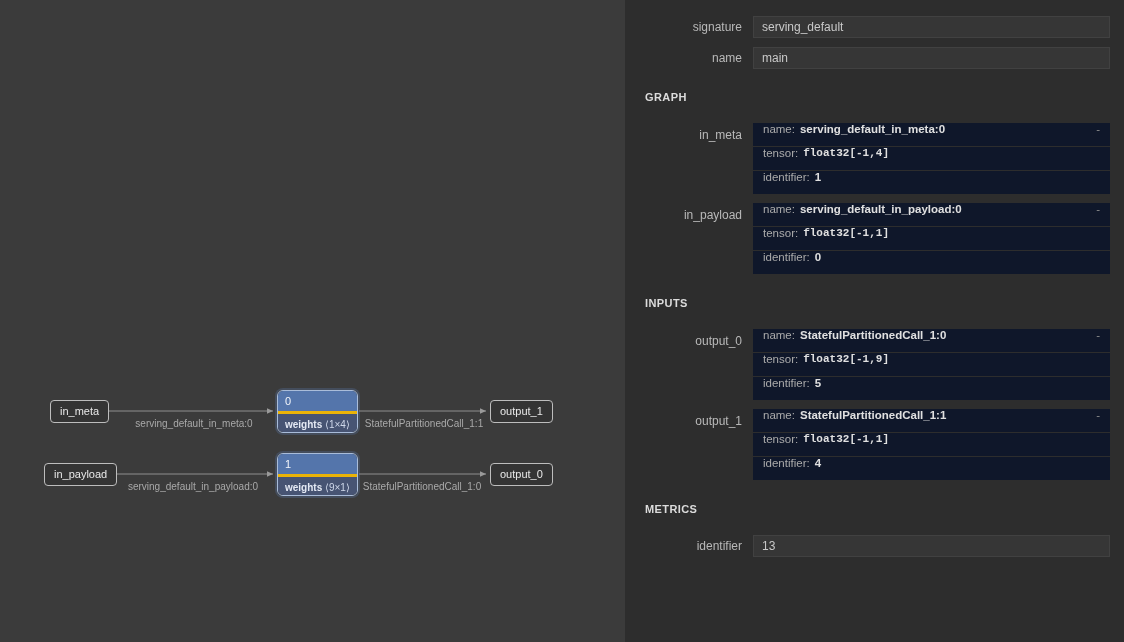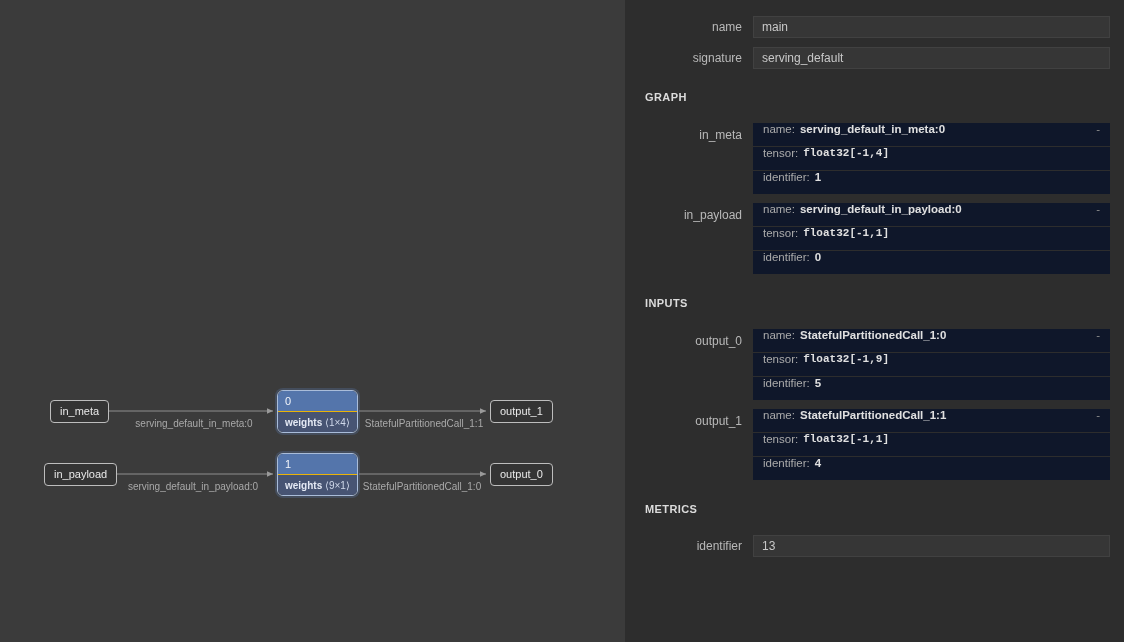--- a/index.html
+++ b/index.html
@@ -48,21 +48,21 @@
     line-height: 15px;
     padding: 3px 7px 0;
   }
   .op-body {
     background: #475473;
     color: #e4e9f4;
     font-size: 10px;
     height: 21px;
     line-height: 15px;
     padding: 3px 7px 0;
-    border-top: 1px solid #eab308;
+    border-top: 3px solid #eab308;
     white-space: nowrap;
   }
   .op-body .w { font-weight: bold; }
   .op-body .dims { color: #cfd8ea; }
   .edge-label {
     position: absolute;
     transform: translateX(-50%);
     font-size: 10px;
     color: #a9a9a9;
     white-space: nowrap;
@@ -171,27 +171,27 @@
   <div class="edge-label" style="left:194px; top:418px;">serving_default_in_meta:0</div>
   <div class="edge-label" style="left:424px; top:418px;">StatefulPartitionedCall_1:1</div>
   <div class="edge-label" style="left:193px; top:481px;">serving_default_in_payload:0</div>
   <div class="edge-label" style="left:422px; top:481px;">StatefulPartitionedCall_1:0</div>
 </div>
 
 <div class="panel">
 
 
   <div class="field-row">
+    <div class="field-label">signature</div>
+    <input class="field-input" type="text" value="serving_default" style="">
+  </div>
+
+  <div class="field-row">
     <div class="field-label">name</div>
     <input class="field-input" type="text" value="main" style="">
-  </div>
-
-  <div class="field-row">
-    <div class="field-label">signature</div>
-    <input class="field-input" type="text" value="serving_default" style="">
   </div>
 
   <div class="section-title">GRAPH</div>
 
   <div class="prop-group">
     <div class="prop-label">in_meta</div>
     <div class="group-rows">
       <div class="kv-row">
         <span class="kv-key">name:</span>
         <span class="kv-val">serving_default_in_meta:0</span>

